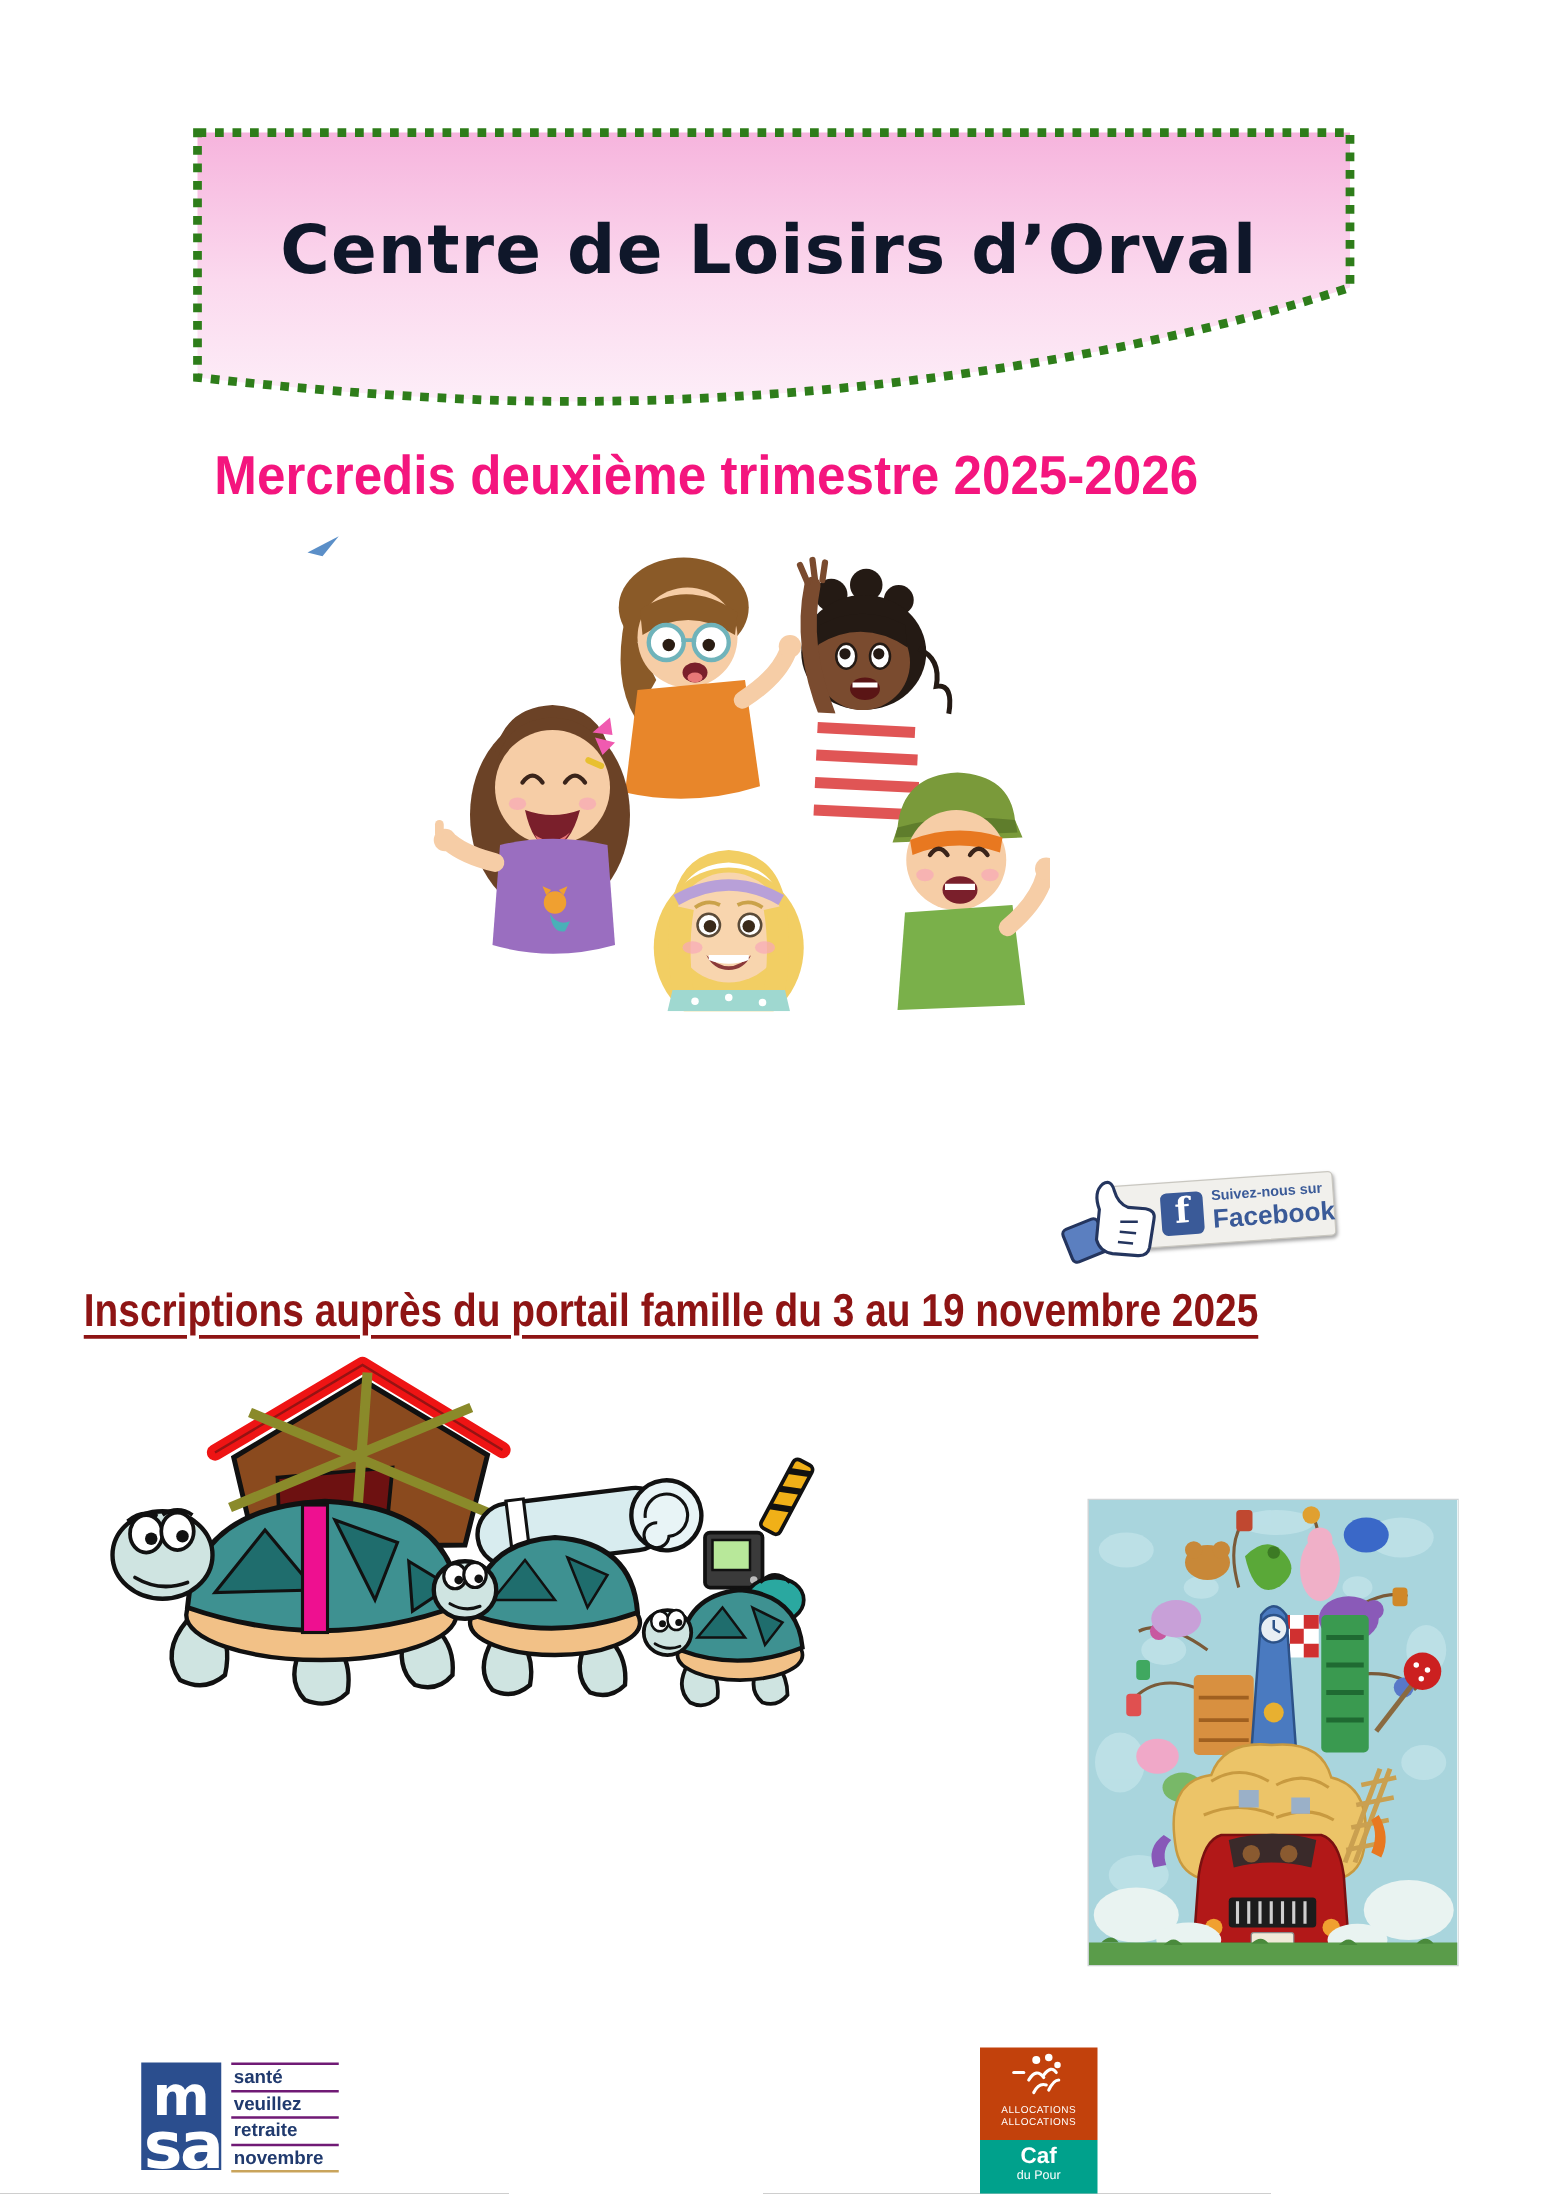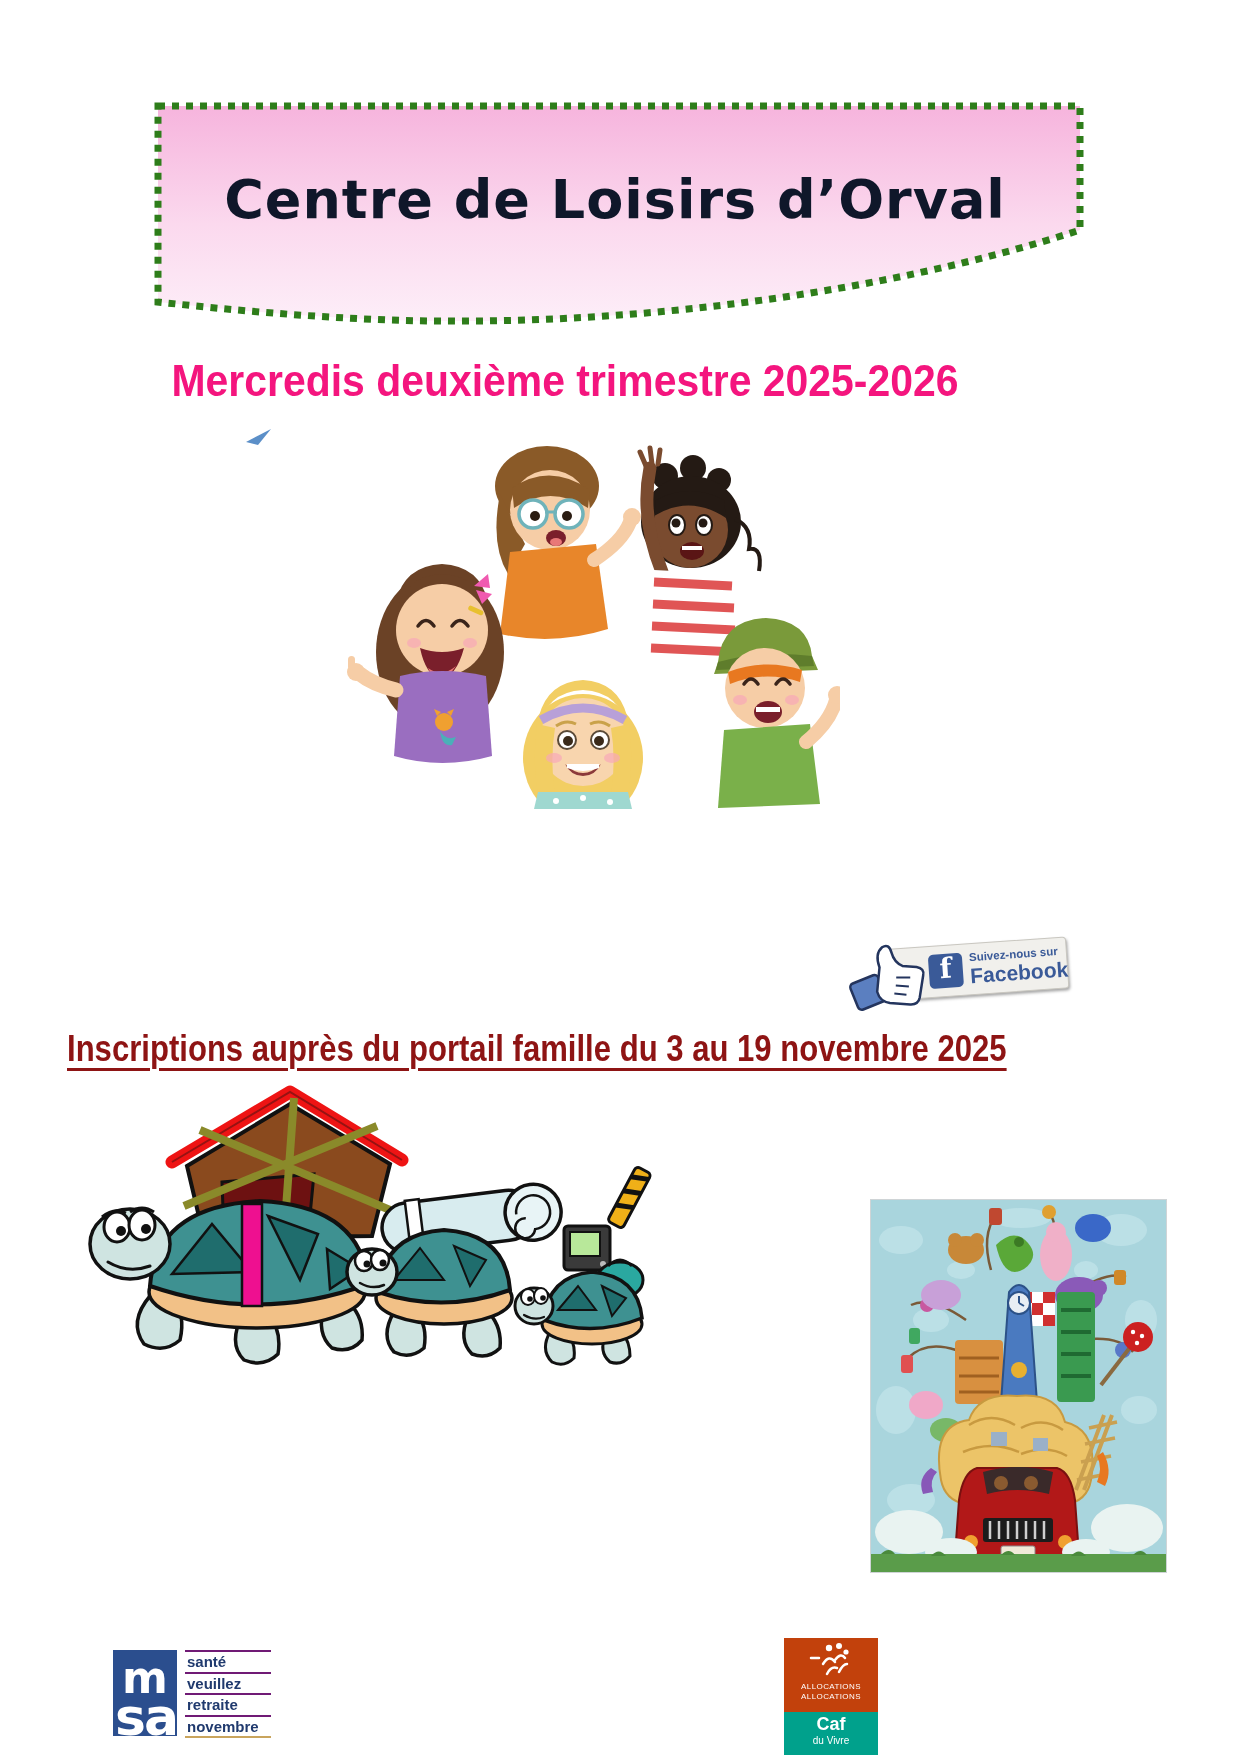--- a/index.html
+++ b/index.html
@@ -461,17 +461,17 @@
           <path d="M30,30 q4,-8 8,-8"></path>
         </g>
       </svg>
       <div class="txt">
         <div>ALLOCATIONS</div>
         <div>ALLOCATIONS</div>
       </div>
     </div>
     <div class="caf-teal">
       <div class="caf-name">Caf</div>
-      <div class="caf-sub">du Vivre</div>
+      <div class="caf-sub">du Pour</div>
     </div>
   </div>
 
 </div>
 
 </body></html>

